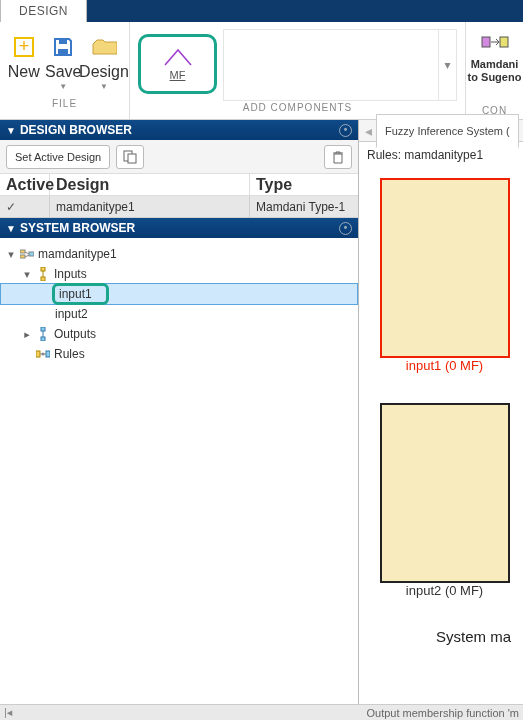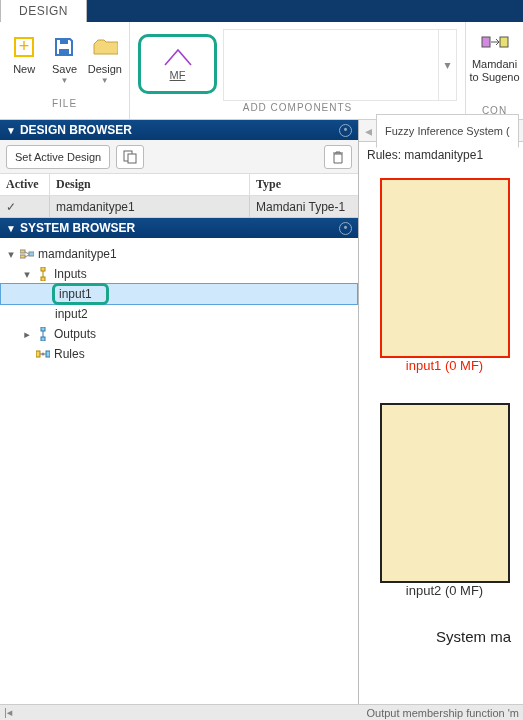--- a/index.html
+++ b/index.html
@@ -55,21 +55,21 @@
     display: flex;
     flex-direction: column;
     align-items: center;
     justify-content: flex-start;
     width: 42px;
     cursor: pointer;
     gap: 3px;
     padding-top: 8px;
   }
   .file-btn .ic { width: 26px; height: 26px; display:flex; align-items:center; justify-content:center;}
-  .file-label { font-size: 11px; color: #333; }
+  .file-label { font-size: 16px; color: #333; }
   .section-label {
     font-size: 10px;
     text-align: center;
     color: #888;
     letter-spacing: 1px;
     height: 16px;
     line-height: 16px;
   }
 
   .ribbon-add {
@@ -116,21 +116,21 @@
 
   .ribbon-convert {
     width: 58px;
     border-left: 1px solid #ddd;
     display:flex;
     flex-direction:column;
     align-items:center;
     padding-top: 8px;
   }
   .conv-ic { height: 24px; display:flex; align-items:center; }
-  .conv-text { font-size: 11px; text-align:center; line-height: 13px; margin-top: 4px; color:#333;}
+  .conv-text { font-size: 11px; text-align:center; line-height: 13px; margin-top: 4px; color:#333;font-weight:bold;}
 
   .main-split {
     display: flex;
     height: calc(720px - 22px - 98px - 16px);
   }
 
   .left-col {
     width: 359px;
     display: flex;
     flex-direction: column;
@@ -189,23 +189,22 @@
     display:flex;
     background: #fff;
     border-bottom: 1px solid #ddd;
     height: 22px;
   }
   .ghcell {
     padding: 0 6px;
     display:flex; align-items:center;
     font-weight:bold;
     border-right: 1px solid #ddd;
-    font-size: 12px;
+    font-size: 16px;
     color: #333;
-    font-family: Liberation Serif, serif;
   }
   .col-active { width: 50px; }
   .col-design { flex: 1; }
   .col-type { width: 108px; border-right:none;}
 
   .grid-row {
     display:flex;
     height: 22px;
     background: #e7e7e7;
     border-bottom: 1px solid #d0d0d0;

